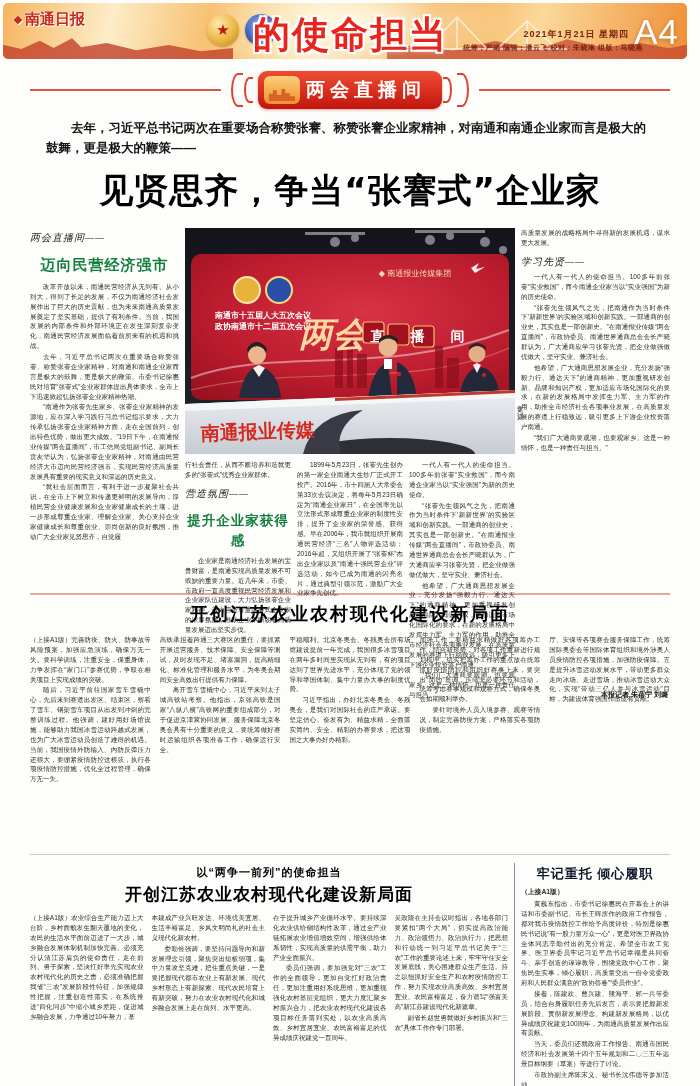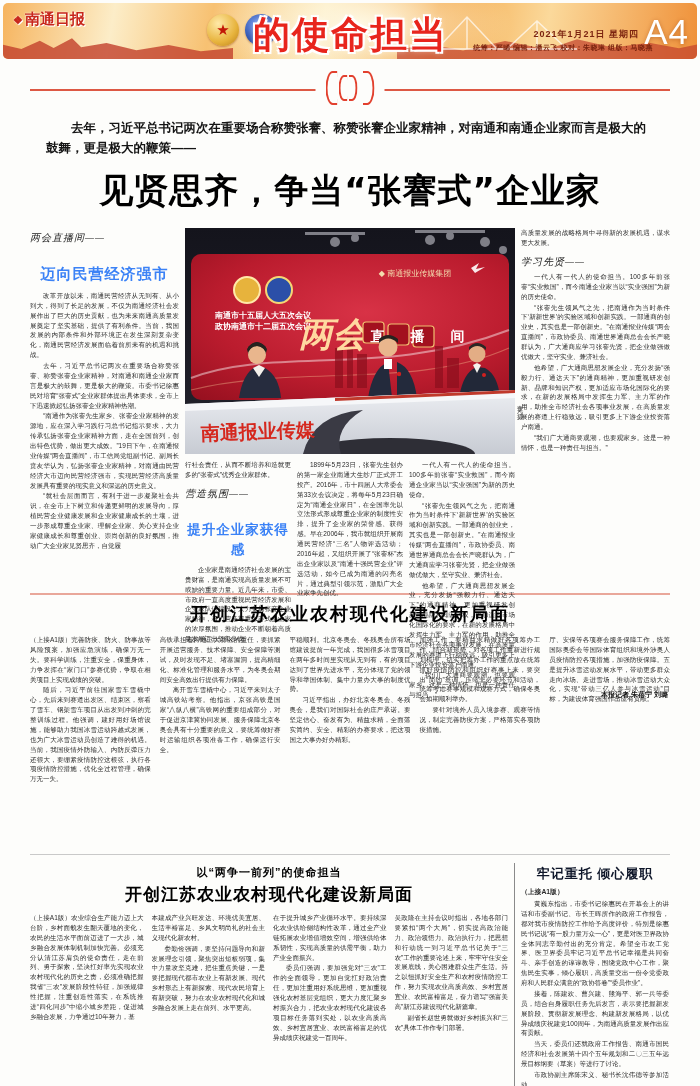--- a/index.html
+++ b/index.html
@@ -1,20 +1,20 @@
 <!DOCTYPE html>
 <html><head>
 <meta charset="utf-8">
 <style>
   html,body{margin:0;padding:0;}
   body{width:700px;height:1086px;background:#fdfdfb;position:relative;overflow:hidden;
        font-family:"Liberation Sans","DejaVu Sans",sans-serif;color:#2b2b2b;}
 
   
-  .masthead{position:absolute;left:3px;top:3px;right:3px;height:56px;border-radius:5px;overflow:hidden;
+  .masthead{position:absolute;left:3px;top:3px;right:13px;height:56px;border-radius:5px;overflow:hidden;
     background:linear-gradient(100deg,#f6b45f 0%,#fcedc8 16%,#f7c172 30%,#fbe7b8 46%,#f3a544 62%,#fbd99b 78%,#ef9038 100%);}
   .masthead .glow{position:absolute;left:30%;top:-40px;width:300px;height:120px;border-radius:50%;
     background:radial-gradient(closest-side,rgba(255,250,230,.95),rgba(255,250,230,0));}
   .mount{position:absolute;bottom:0;background:#c2402c;opacity:.8;}
   .mount.m1{left:0;width:230px;height:26px;
     clip-path:polygon(0 100%,0 45%,8% 62%,16% 30%,22% 58%,30% 20%,34% 55%,45% 38%,58% 66%,72% 46%,86% 70%,100% 58%,100% 100%);}
   .mount.m2{right:0;width:300px;height:30px;opacity:.7;
     clip-path:polygon(0 100%,0 70%,10% 50%,22% 72%,36% 40%,50% 68%,60% 34%,72% 62%,84% 46%,94% 64%,100% 52%,100% 100%);}
   .bridge{position:absolute;right:120px;top:6px;opacity:.85;}
   .brand{position:absolute;left:10px;top:7px;font-family:"Liberation Serif",serif;font-weight:700;
@@ -57,21 +57,21 @@
     font-family:"DejaVu Sans",sans-serif;}
 
   .fgrid{margin:14px 30px 0;display:grid;grid-template-columns:149px 330px 149px;gap:6px;height:357px;}
   .tcol{overflow:hidden;font-size:6.5px;line-height:1.52;}
   .tcol p{margin:0 0 1px;text-indent:2em;text-align:justify;}
   .tcol p.cont{text-indent:0;}
   .cont-first p:first-child{text-indent:0;}
   .kicker{display:block;font-family:"Liberation Serif",serif;font-style:italic;font-size:10px;
     color:#222;letter-spacing:1px;margin:2px 0 3px;}
   .kicker.mid{margin-top:6px;}
-  .colhead{font-size:15px;font-weight:700;letter-spacing:1px;text-align:center;color:#3b82f6;margin:18px 0 5px;
+  .colhead{font-size:15px;font-weight:700;letter-spacing:1px;text-align:center;color:#15803d;margin:9px 0 5px;
     font-family:"DejaVu Sans",sans-serif;}
   .colhead.sm{font-size:13.5px;}
   .centercell{display:flex;flex-direction:column;}
   .photo-box{position:relative;width:330px;height:226px;flex:none;}
   .photo-credit{position:absolute;right:-9px;top:172px;writing-mode:vertical-rl;font-size:6.5px;color:#333;letter-spacing:2px;}
   .subcols{margin-top:6px;display:grid;grid-template-columns:1fr 1fr 1fr;gap:6px;flex:1;min-height:0;}
   .colflex{display:flex;flex-direction:column;}
   .colflex .grow{flex:1;min-height:0;overflow:hidden;}
   .byline{flex:none;text-align:right;font-weight:700;font-size:7px;padding:3px 2px 0 0;color:#111;}
 
@@ -116,20 +116,21 @@
   <div class="staff-line">统筹：严晞  编辑：潘云飞  校对：朱晓琳  组版：马晓燕</div>
   <div class="pageno">A4</div>
 </div>
 <div style="height:61px"></div>
 
 <div class="studio-wrap">
   <div class="studio-line"></div>
   <div class="studio-center">
     <span class="flour"></span>
     <span class="flour in"></span>
+    <span class="badge-core">两会直播间</span>
     <span class="flour in r"></span>
     <span class="flour r"></span>
   </div>
 </div>
 
 <p class="lead">去年，习近平总书记两次在重要场合称赞张謇、称赞张謇企业家精神，对南通和南通企业家而言是极大的鼓舞，更是极大的鞭策——</p>
 <h1 class="headline">见贤思齐，争当“张謇式”企业家</h1>
 
 <div class="fgrid">
 

